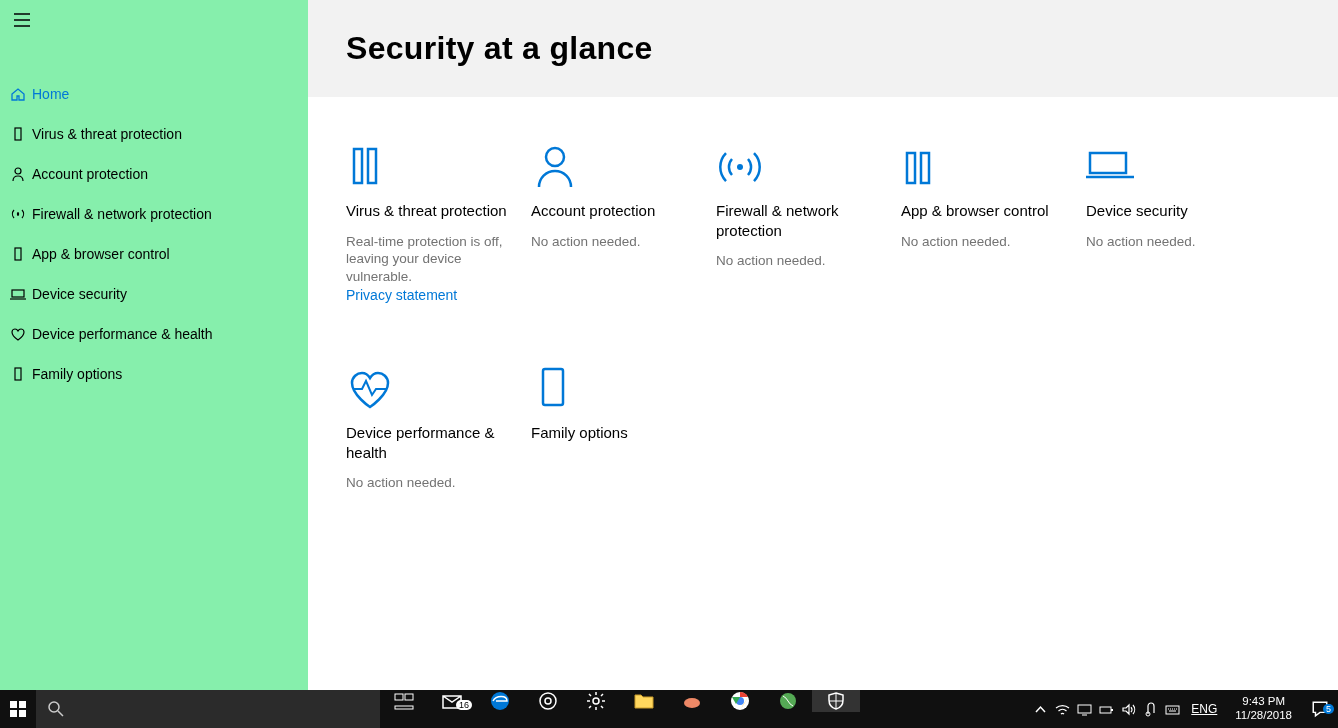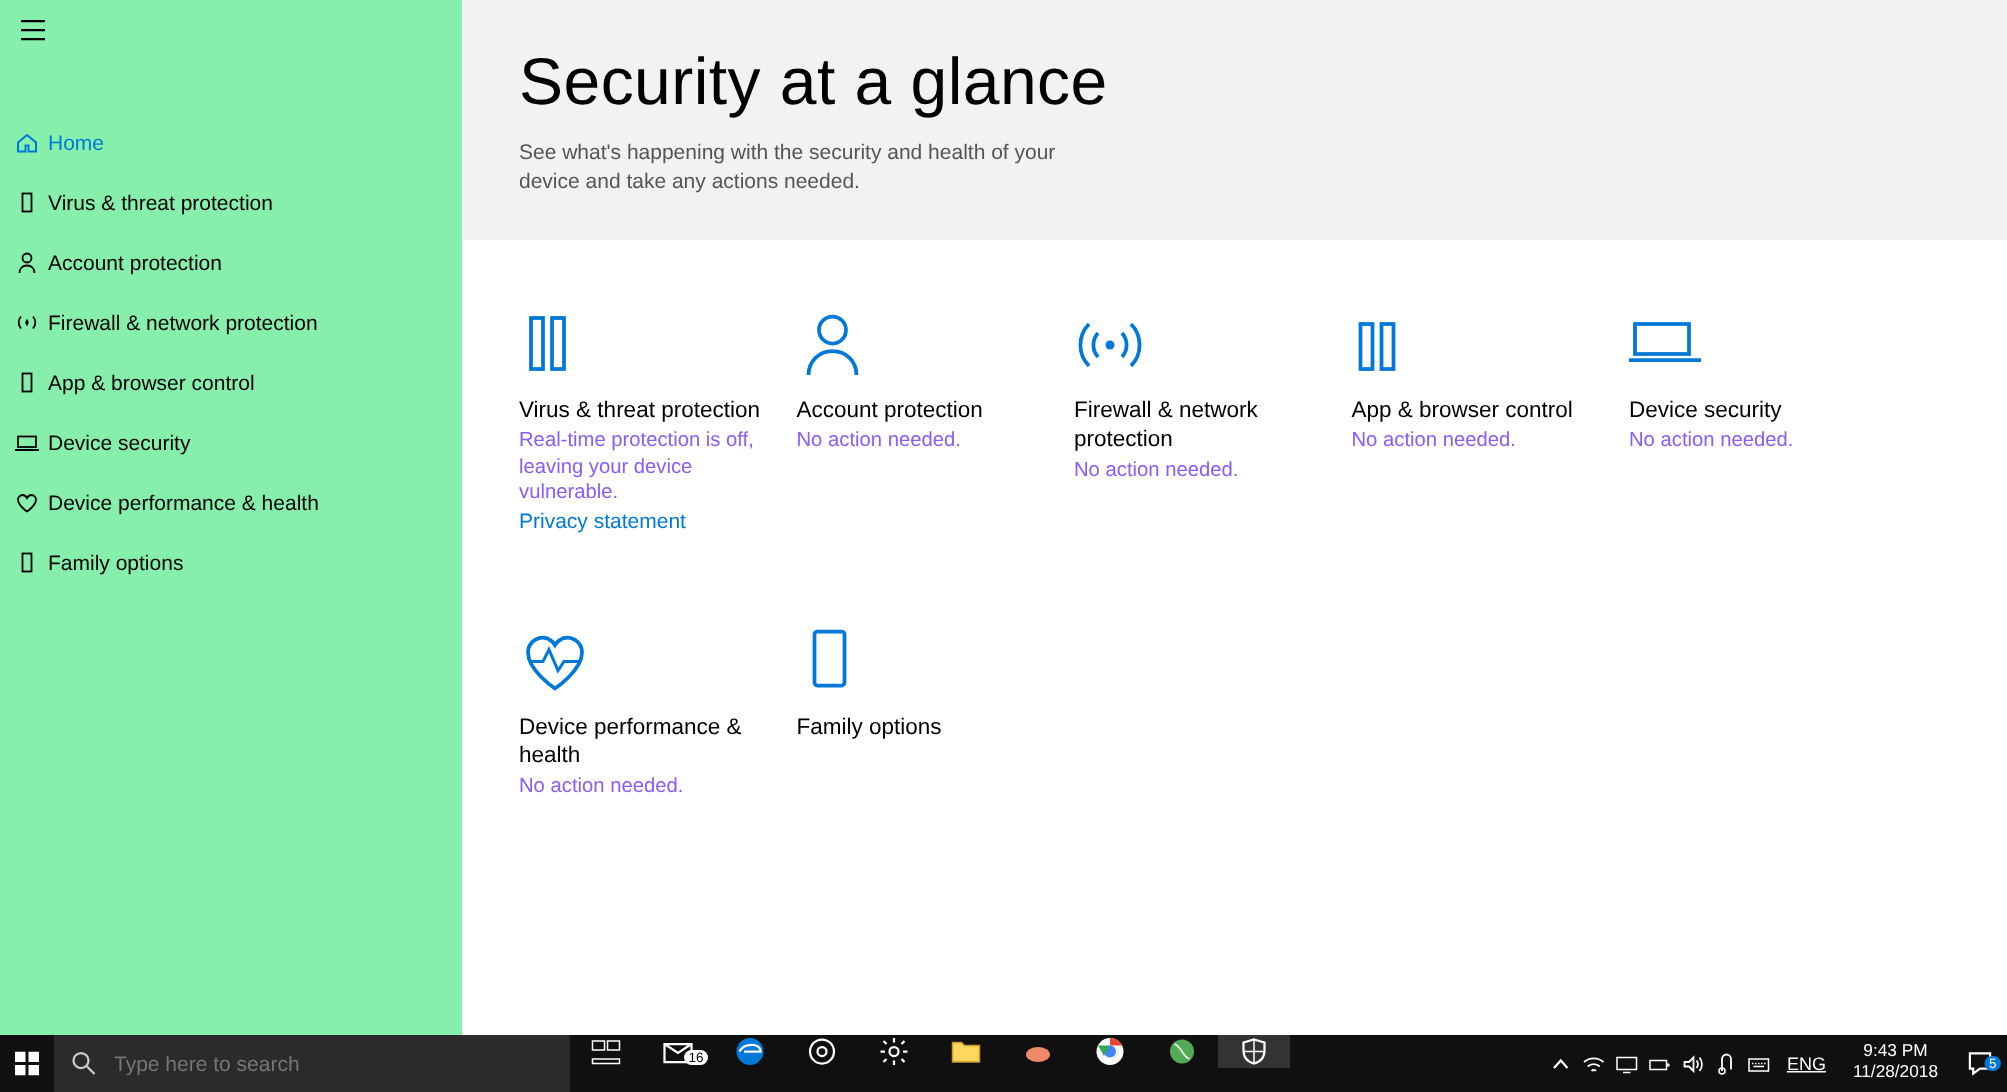--- a/index.html
+++ b/index.html
@@ -15,29 +15,29 @@
 .nav-item { display: flex; align-items: center; height: 40px; padding: 0 4px; cursor: pointer; font-size: 14px; color: #000; }
 .nav-item.active { color: #0078d7; }
 .nav-item .ic { width: 28px; display: flex; justify-content: center; }
 .nav-item .ic svg { width: 16px; height: 16px; }
 .settings-row { display: flex; align-items: center; height: 40px; padding: 0 4px; cursor: pointer; font-size: 14px; }
 .settings-row .ic { width: 28px; display:flex; justify-content:center; }
 
 
 .main { flex: 1; background: #f2f2f2; display: flex; flex-direction: column; }
 .header-area { padding: 30px 0 0 38px; }
-.page-title { font-size: 44px; font-weight: 400; color: #000; letter-spacing: 0.3px; }
+.page-title { font-size: 32px; font-weight: 700; color: #000; letter-spacing: 0.3px; }
 .page-sub { margin-top: 12px; font-size: 14px; color: #555; max-width: 380px; line-height: 1.35; }
 .white-panel { background: #fff; margin-top: 30px; flex: 1; padding: 40px 0 0 38px; }
 .cards { display: flex; flex-wrap: wrap; gap: 0; max-width: 960px; }
 .card { width: 185px; margin-right: 0; margin-bottom: 56px; cursor: pointer; }
 .card-icon { height: 54px; display:flex; align-items:flex-end; }
 .card-icon svg { width: 48px; height: 48px; }
 .card-title { font-size: 15px; color: #000; margin-top: 10px; line-height: 1.3; }
-.card-desc { font-size: 13.5px; color: #8b5cf6; margin-top: 1px; line-height: 1.3; }
+.card-desc { font-size: 13.5px; color: #737373; margin-top: 12px; line-height: 1.3; }
 .card-link { font-size: 14px; color: #0078d7; margin-top: 2px; cursor: pointer; }
 
 
 .taskbar { position: absolute; bottom: 0; left: 0; right: 0; height: 38px; background: #101010; display: flex; align-items: stretch; color: #fff; }
 .start-btn { width: 36px; display:flex; align-items:center; justify-content:center; cursor:pointer; }
 .search-box { width: 344px; background: #2b2b2b; display:flex; align-items:center; padding: 0 12px; gap: 12px; cursor:text; }
 .search-box input { background: transparent; border: none; outline: none; color: #ccc; font-size: 14px; flex:1; }
 .tb-icons { display:flex; align-items:flex-start; }
 .tb-btn { width: 48px; display:flex; align-items:center; justify-content:center; cursor:pointer; position:relative; }
 .tb-btn.active { background:#333; }
@@ -129,21 +129,20 @@
             </svg>
           </span>
         <span>Family options</span>
       </div>
     </div>
   </div>
 
   <div class="main">
     <div class="header-area">
       <div class="page-title">Security at a glance</div>
-      <div class="page-sub">See what's happening with the security and health of your device and take any actions needed.</div>
     </div>
     <div class="white-panel">
       <div class="cards">
 
         <div class="card">
           <div class="card-icon">
               <svg viewBox="0 0 48 48">
                 <rect x="8" y="6" width="8" height="34" fill="none" stroke="#0078d7" stroke-width="2.5"></rect>
                 <rect x="22" y="6" width="8" height="34" fill="none" stroke="#0078d7" stroke-width="2.5"></rect>
               </svg>
@@ -229,21 +228,20 @@
         <rect x="9" y="0" width="7" height="7" fill="#fff"></rect>
         <rect x="0" y="9" width="7" height="7" fill="#fff"></rect>
         <rect x="9" y="9" width="7" height="7" fill="#fff"></rect>
       </svg>
   </div>
   <div class="search-box">
     <svg viewBox="0 0 16 16" width="16" height="16">
         <circle cx="6" cy="6" r="5" fill="none" stroke="#ccc" stroke-width="1.5"></circle>
         <path d="M10 10l5 5" stroke="#ccc" stroke-width="1.5"></path>
       </svg>
-    <input placeholder="Type here to search" style="">
   </div>
   <div class="tb-icons">
     <div class="tb-btn">
         <svg viewBox="0 0 22 22">
           <rect x="2" y="4" width="8" height="6" fill="none" stroke="#fff"></rect>
           <rect x="12" y="4" width="8" height="6" fill="none" stroke="#fff"></rect>
           <rect x="2" y="16" width="18" height="3" fill="none" stroke="#fff"></rect>
         </svg>
       </div>
     <div class="tb-btn">

